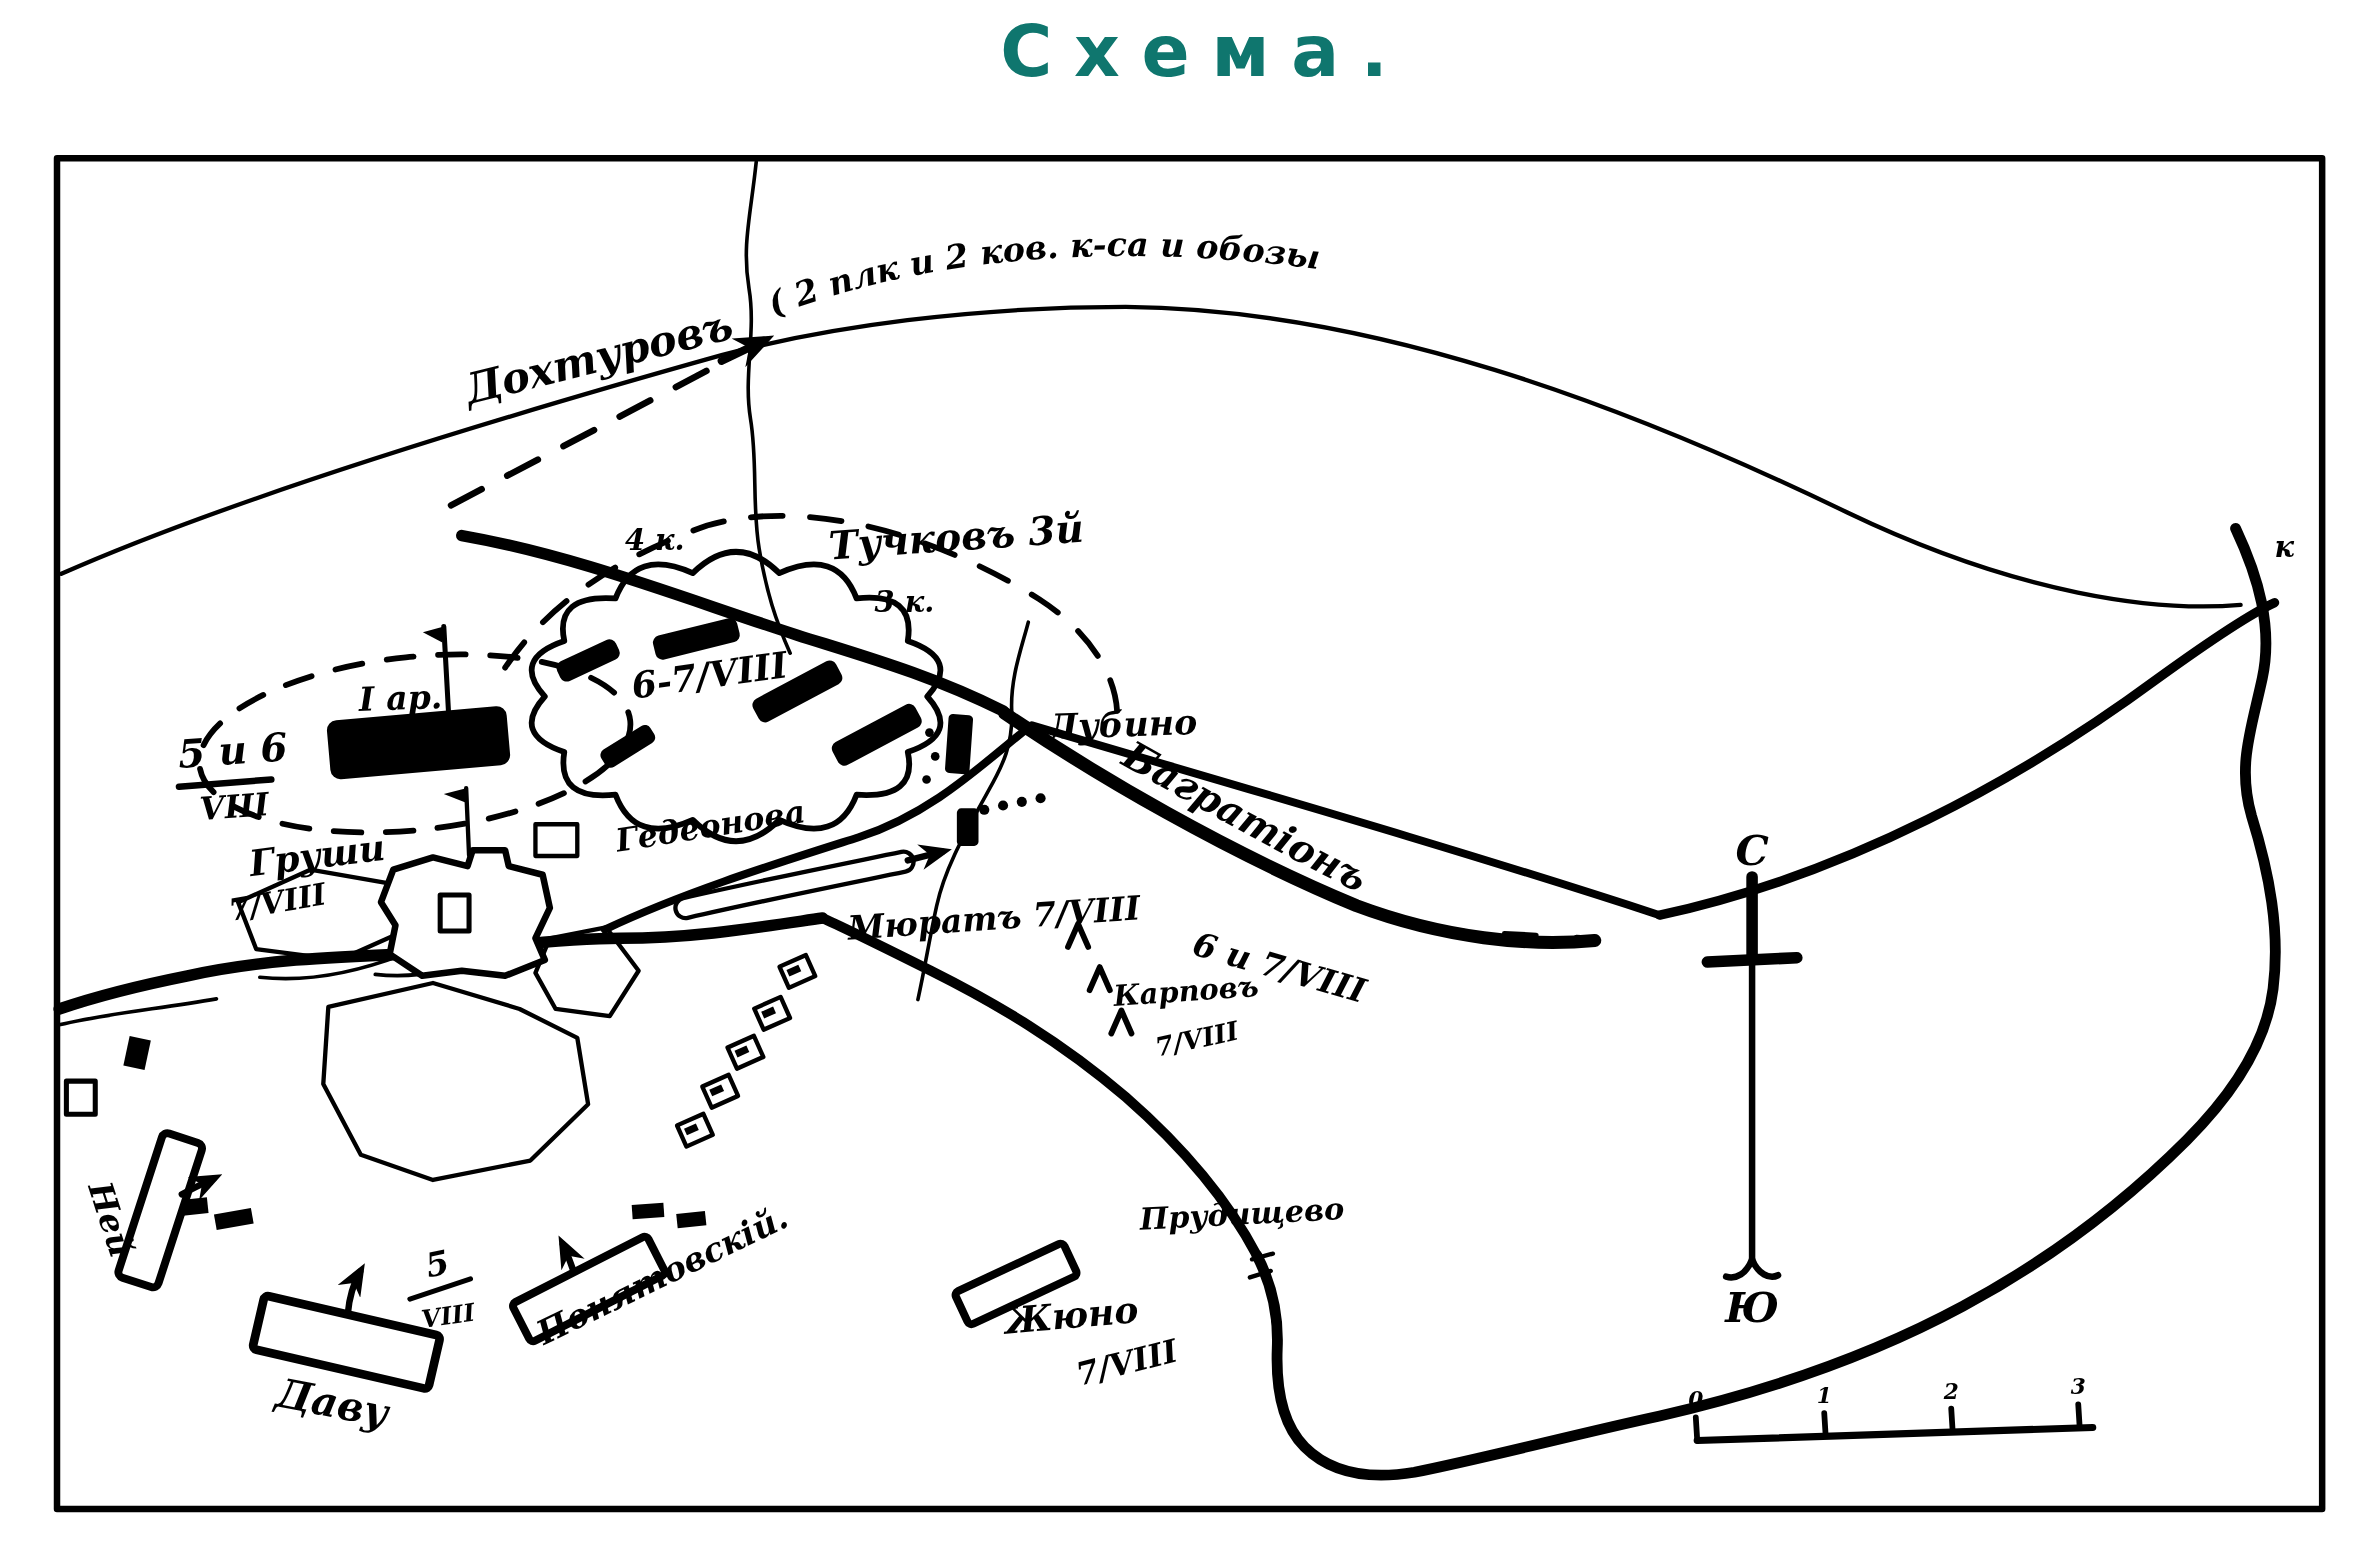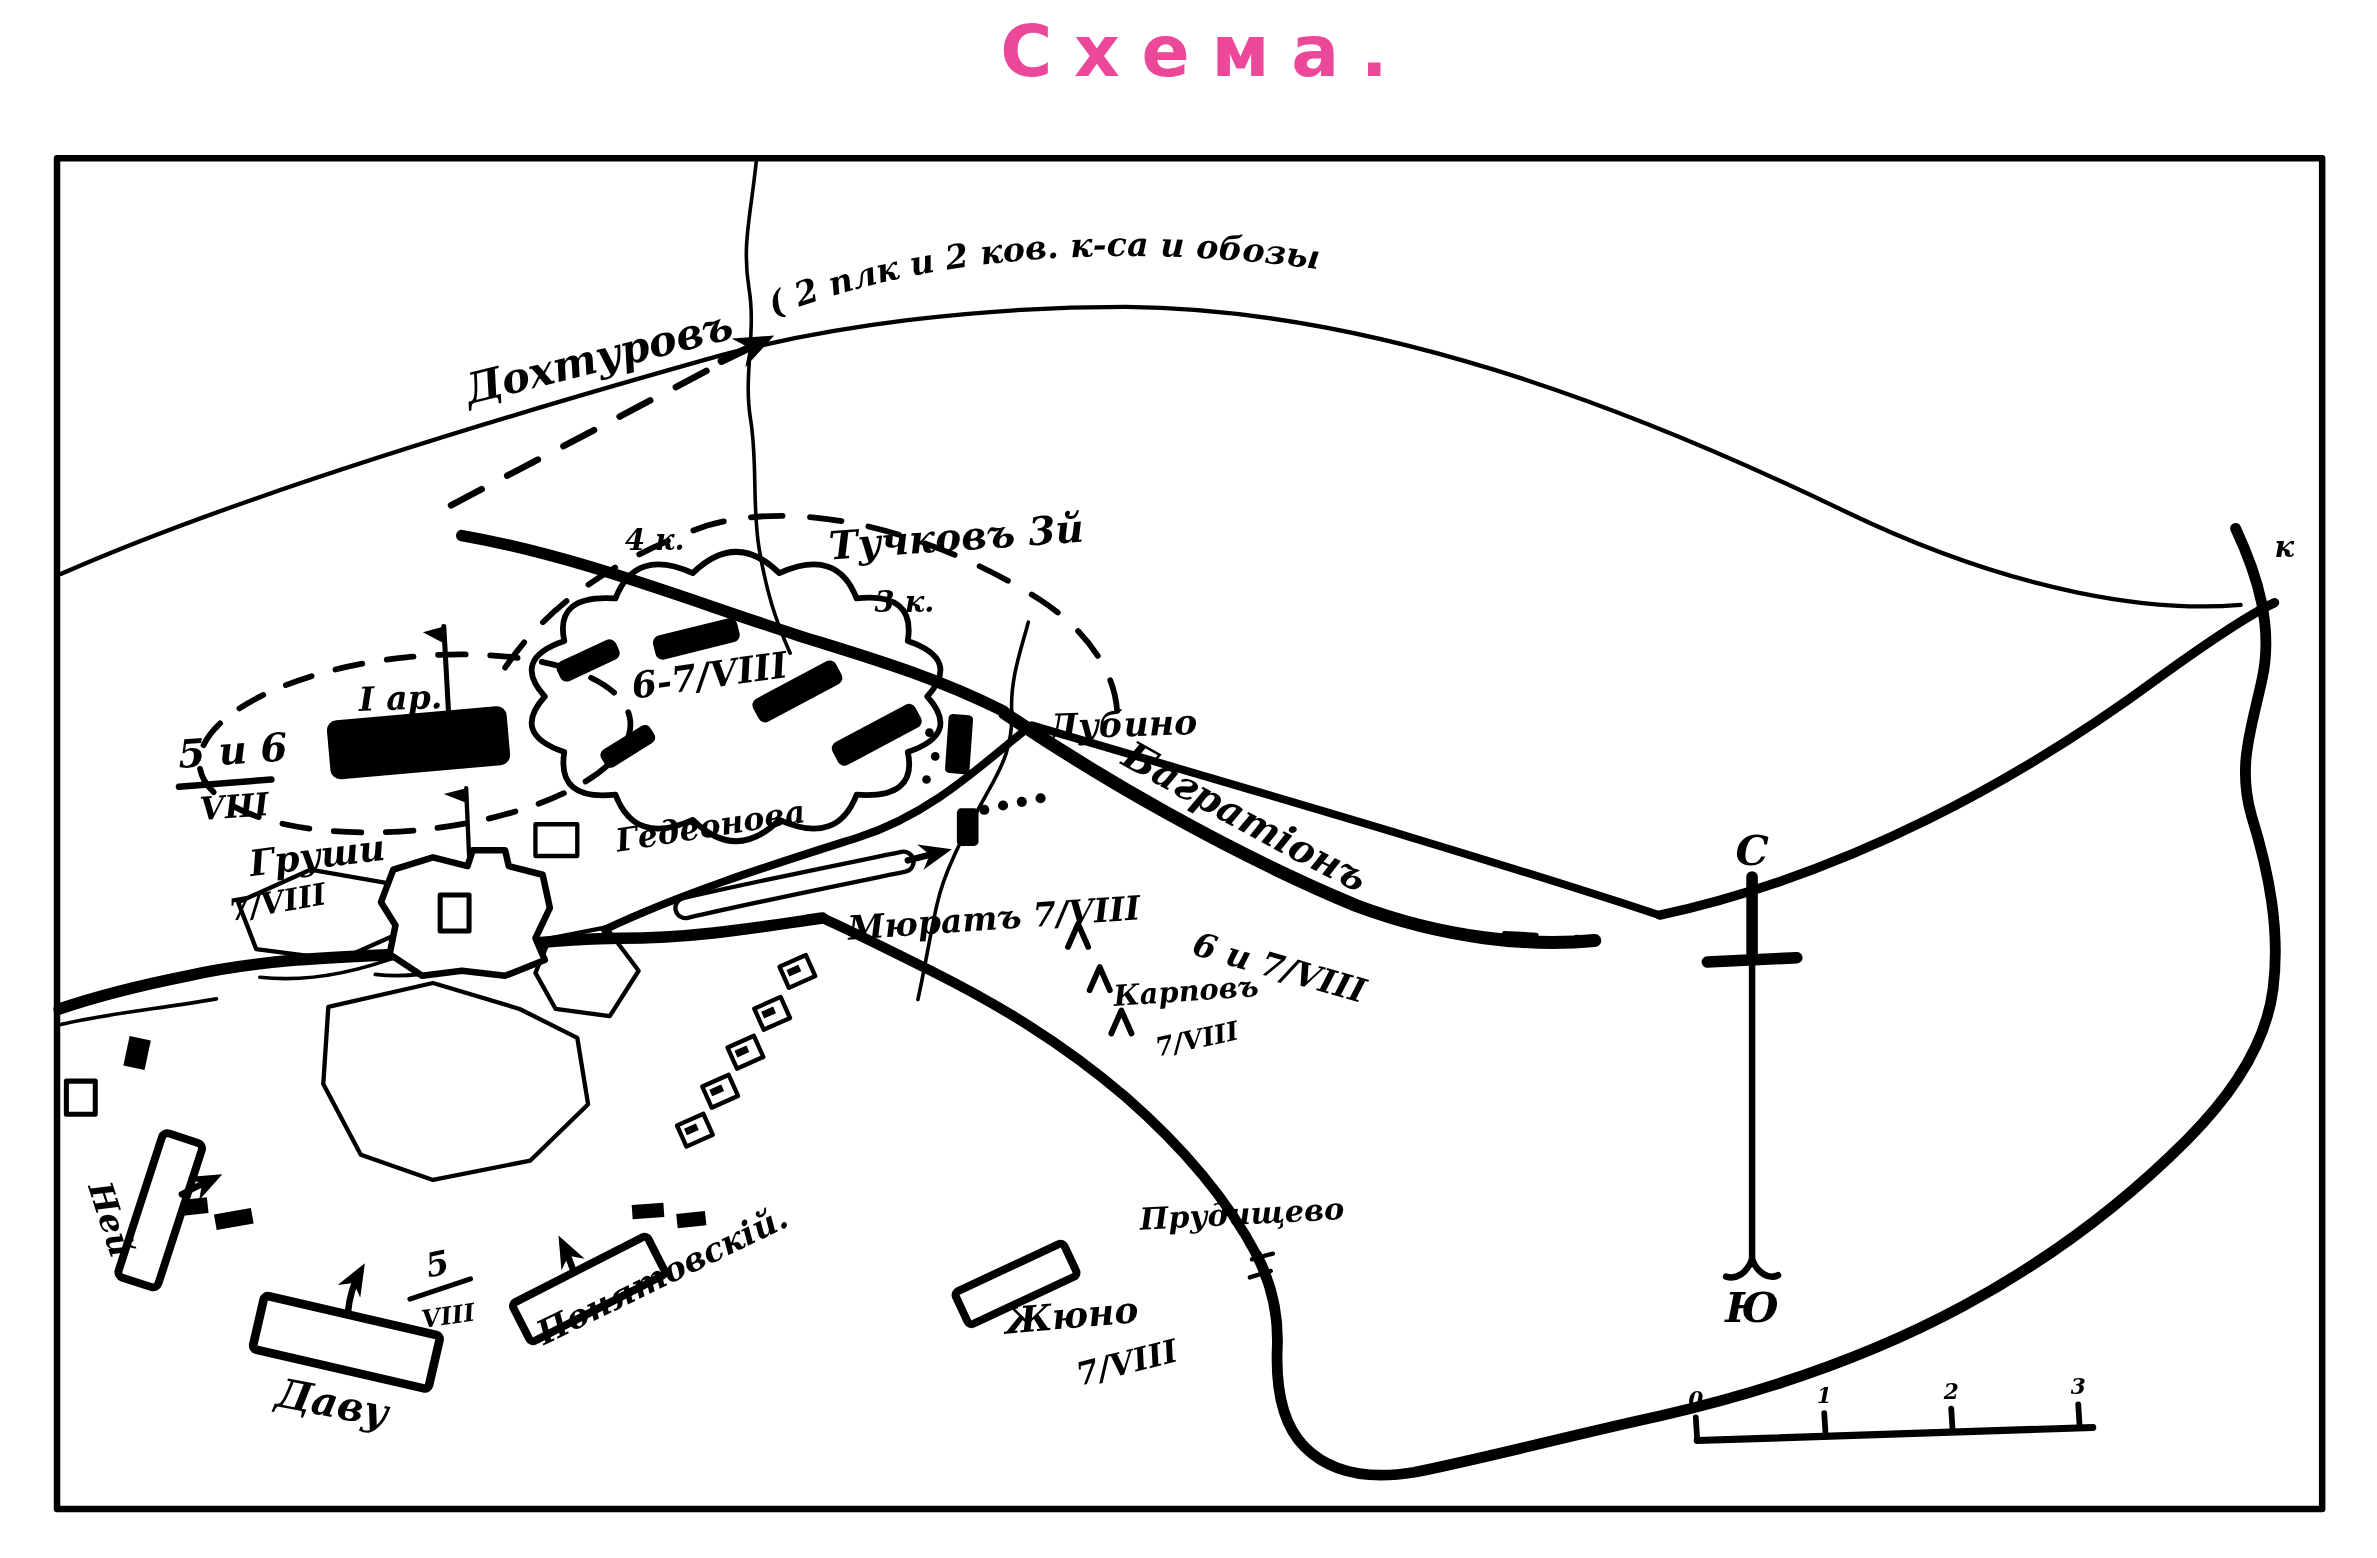--- a/index.html
+++ b/index.html
@@ -1,20 +1,20 @@
 <!DOCTYPE html>
 <html style="font-size:11.5px"><head>
 <meta charset="utf-8">
 <style>
   html,body { margin:0; padding:0; background:#ffffff; }
   .sheet { position:relative; width:2377px; height:1559px; background:#ffffff; overflow:hidden; }
   .map-title {
     position:absolute; top:10px; left:50%; transform:translateX(-46%);
     font-family:"DejaVu Sans", sans-serif; font-weight:bold;
-    font-size:71px; letter-spacing:21.7px; color:#ec4899;
+    font-size:71px; letter-spacing:21.7px; color:#0f766e;
     white-space:nowrap;
   }
   svg { position:absolute; left:0; top:0; }
   .hw { font-family:"DejaVu Serif", serif; font-style:italic; font-weight:bold; fill:#000; }
   .ink { stroke:#000; fill:none; stroke-linecap:round; stroke-linejoin:round; }
   .solid { fill:#000; stroke:none; }
   .wfill { fill:#fff; }
 </style>
 </head>
 <body>

